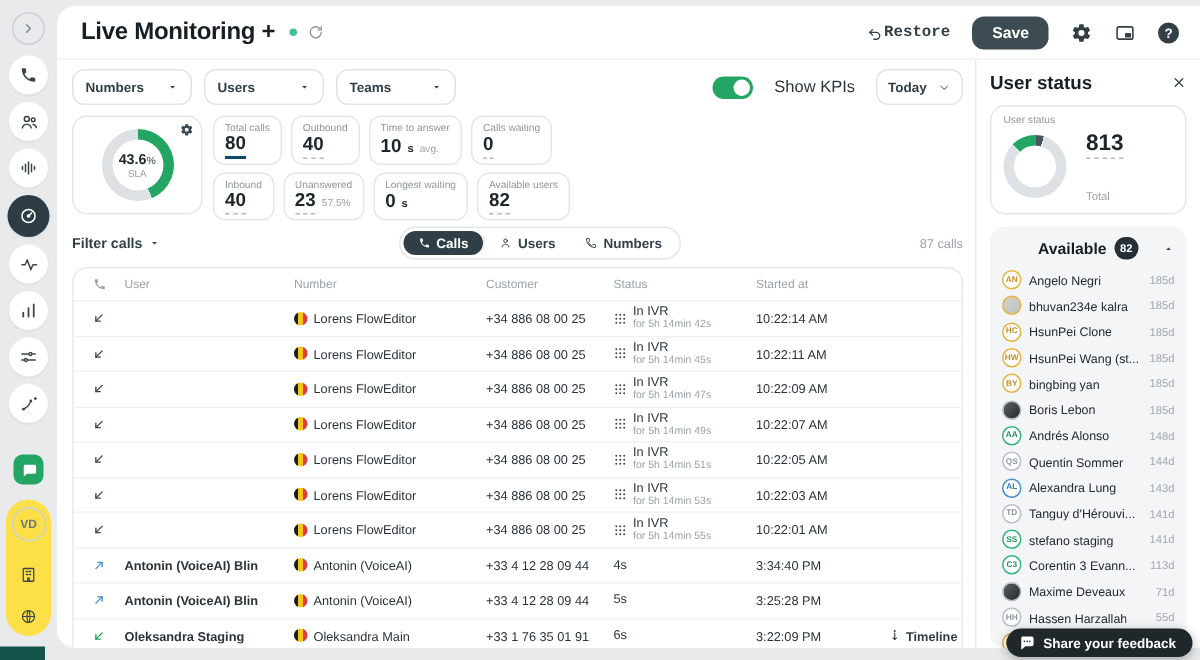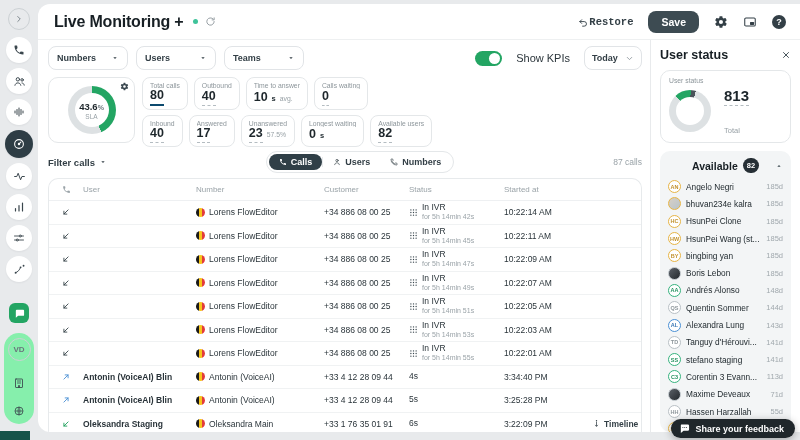--- a/index.html
+++ b/index.html
@@ -9,21 +9,21 @@
     background:#e8eaec; position:relative; color:#222c32;
   }
   svg { display:block; }
 
   
   .rail { position:absolute; left:0; top:0; width:38px; height:440px; display:flex; flex-direction:column; align-items:center; padding:8px 0 4px; }
   .collapse-btn { width:22px; height:22px; border-radius:50%; border:1px solid #ccd1d4; color:#7d878d; display:flex; align-items:center; justify-content:center; background:transparent; margin-bottom:7px; }
   .ric { width:26px; height:26px; border-radius:50%; background:#fff; color:#3a464d; display:flex; align-items:center; justify-content:center; margin-bottom:5px; box-shadow:0 1px 2px rgba(30,40,45,.06); }
   .ric.active { width:28px; height:28px; background:#2e3d45; color:#fff; }
   .app-ic { width:20px; height:20px; border-radius:6px; background:#23a563; color:#fff; display:flex; align-items:center; justify-content:center; margin:auto 0 10px; }
-  .rail-bottom { width:30px; background:#86efac; border-radius:15px; display:flex; flex-direction:column; align-items:center; padding:5px 0 7px; gap:16px; margin-bottom:12px; }
+  .rail-bottom { width:30px; background:#fde047; border-radius:15px; display:flex; flex-direction:column; align-items:center; padding:5px 0 7px; gap:16px; margin-bottom:12px; }
   .vd { width:23px; height:23px; border-radius:50%; border:1px solid #ccd1d4; color:#6a757c; font-size:8px; font-weight:700; display:flex; align-items:center; justify-content:center; }
   .rail-glyph { color:#3a464d; }
   .teal-corner { position:absolute; left:0; bottom:0; width:30px; height:9px; background:#15544a; }
 
   
   .sheet { position:absolute; left:38px; top:4px; right:0; bottom:8px; background:#fff; border-radius:12px 0 0 12px; display:flex; flex-direction:column; overflow:hidden; }
   .hdr { height:36px; flex:0 0 36px; display:flex; align-items:center; padding:0 14px 0 16px; border-bottom:1px solid #eef0f1; }
   .hdr .title { font-size:16px; font-weight:800; letter-spacing:-.2px; color:#171f24; }
   .dot { width:5px; height:5px; border-radius:50%; background:#3fc39a; margin:0 7px 0 9px; }
   .hdr-right { margin-left:auto; display:flex; align-items:center; gap:15px; }
@@ -353,26 +353,20 @@
           </div>
           <div class="kpi-row">
 
               <div class="kpi">
                 <span class="lbl">Inbound</span>
                 <span class="valrow">
                   <span class="val dash">40</span>
                 </span>
               </div>
 
-              <div class="kpi">
-                <span class="lbl">Answered</span>
-                <span class="valrow">
-                  <span class="val dash">17</span>
-                </span>
-              </div>
 
               <div class="kpi">
                 <span class="lbl">Unanswered</span>
                 <span class="valrow">
                   <span class="val dash">23</span>
                   <span class="suffix">57.5%</span>
                 </span>
               </div>
 
               <div class="kpi">

